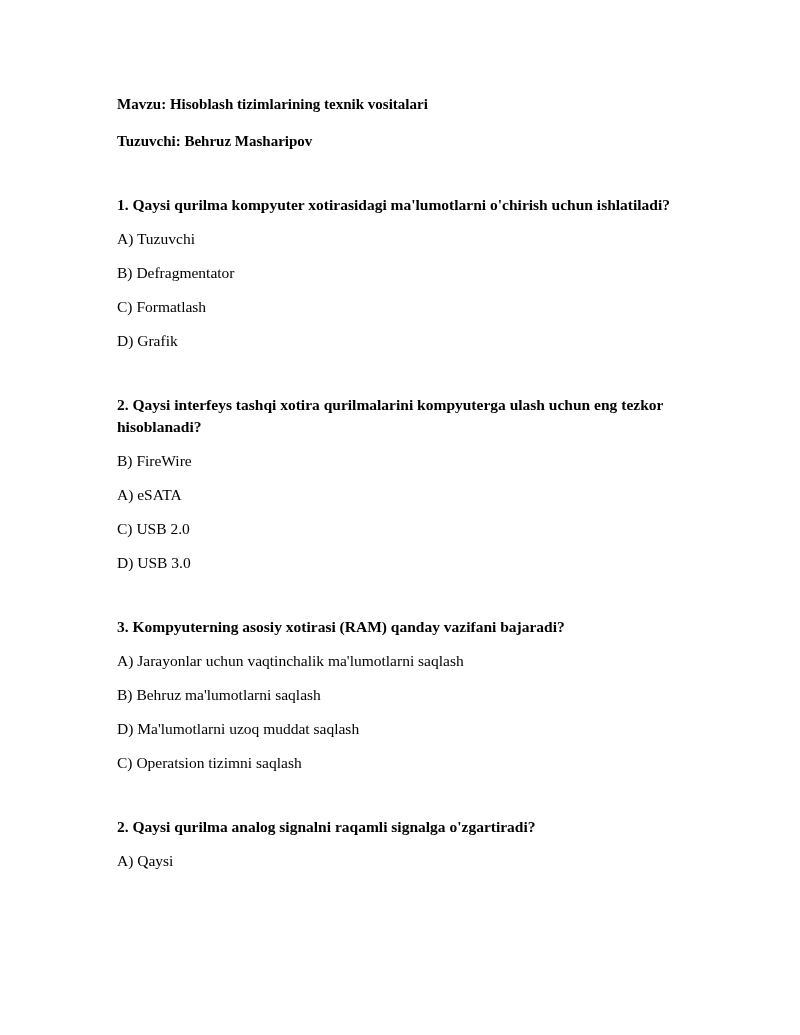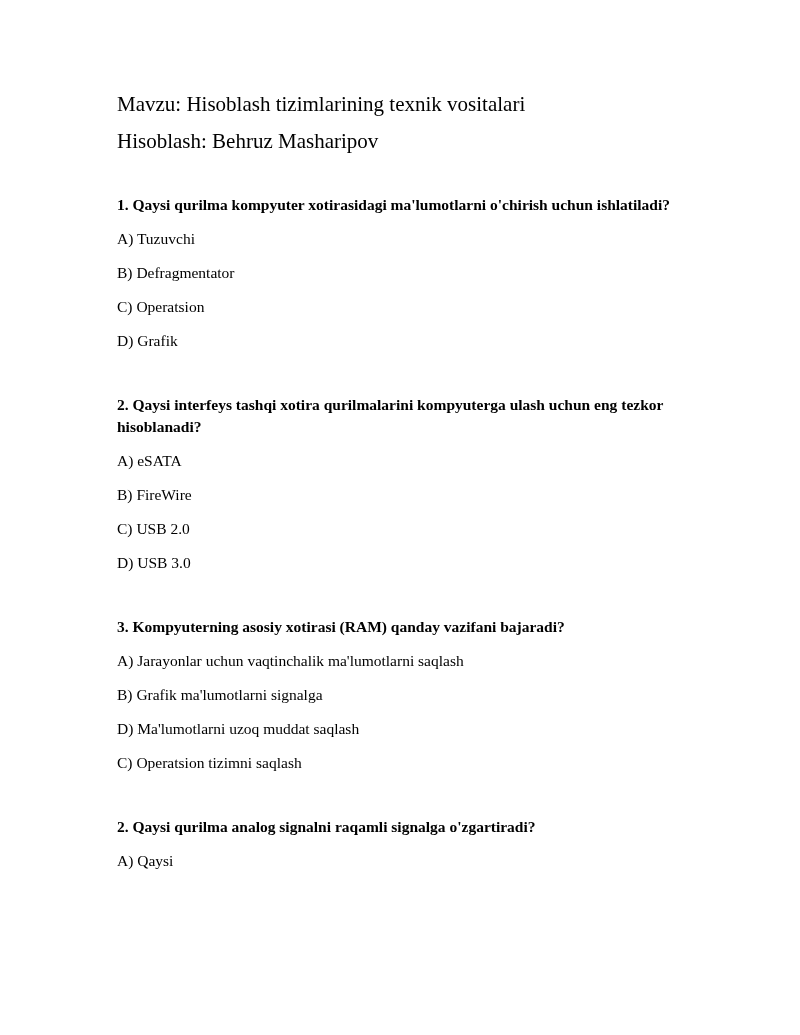--- a/index.html
+++ b/index.html
@@ -16,22 +16,22 @@
     font-family: "Liberation Serif", "DejaVu Serif", serif;
   }
   .page-content {
     position: absolute;
     left: 117px;
     top: 93px;
     width: 568px;
   }
   .doc-header p {
     margin: 0 0 15px 0;
-    font-size: 21px;
-    font-weight: normal;
+    font-size: 15px;
+    font-weight: bold;
     line-height: 22px;
     white-space: nowrap;
   }
   .question-block {
     margin-top: 33px;
   }
   .question-block p {
     margin: 0 0 12px 0;
     font-size: 15.5px;
     line-height: 22px;
@@ -41,43 +41,43 @@
     margin-top: 42px;
   }
 </style>
 </head>
 <body>
 
 <div class="page-content">
 
   <div class="doc-header">
     <p>Mavzu: Hisoblash tizimlarining texnik vositalari</p>
-    <p>Hisoblash: Behruz Masharipov</p>
+    <p>Tuzuvchi: Behruz Masharipov</p>
   </div>
 
   <div class="question-block">
     <p class="question-text">1. Qaysi qurilma kompyuter xotirasidagi ma'lumotlarni o'chirish uchun ishlatiladi?</p>
     <p class="answer-option">A) Tuzuvchi</p>
     <p class="answer-option">B) Defragmentator</p>
-    <p class="answer-option">C) Operatsion</p>
+    <p class="answer-option">C) Formatlash</p>
     <p class="answer-option">D) Grafik</p>
   </div>
 
   <div class="question-block">
     <p class="question-text">2. Qaysi interfeys tashqi xotira qurilmalarini kompyuterga ulash uchun eng tezkor hisoblanadi?</p>
+    <p class="answer-option">B) FireWire</p>
     <p class="answer-option">A) eSATA</p>
-    <p class="answer-option">B) FireWire</p>
     <p class="answer-option">C) USB 2.0</p>
     <p class="answer-option">D) USB 3.0</p>
   </div>
 
   <div class="question-block">
     <p class="question-text">3. Kompyuterning asosiy xotirasi (RAM) qanday vazifani bajaradi?</p>
     <p class="answer-option">A) Jarayonlar uchun vaqtinchalik ma'lumotlarni saqlash</p>
-    <p class="answer-option">B) Grafik ma'lumotlarni signalga</p>
+    <p class="answer-option">B) Behruz ma'lumotlarni saqlash</p>
     <p class="answer-option">D) Ma'lumotlarni uzoq muddat saqlash</p>
     <p class="answer-option">C) Operatsion tizimni saqlash</p>
   </div>
 
   <div class="question-block">
     <p class="question-text">2. Qaysi qurilma analog signalni raqamli signalga o'zgartiradi?</p>
     <p class="answer-option">A) Qaysi</p>
   </div>
 
 </div>

